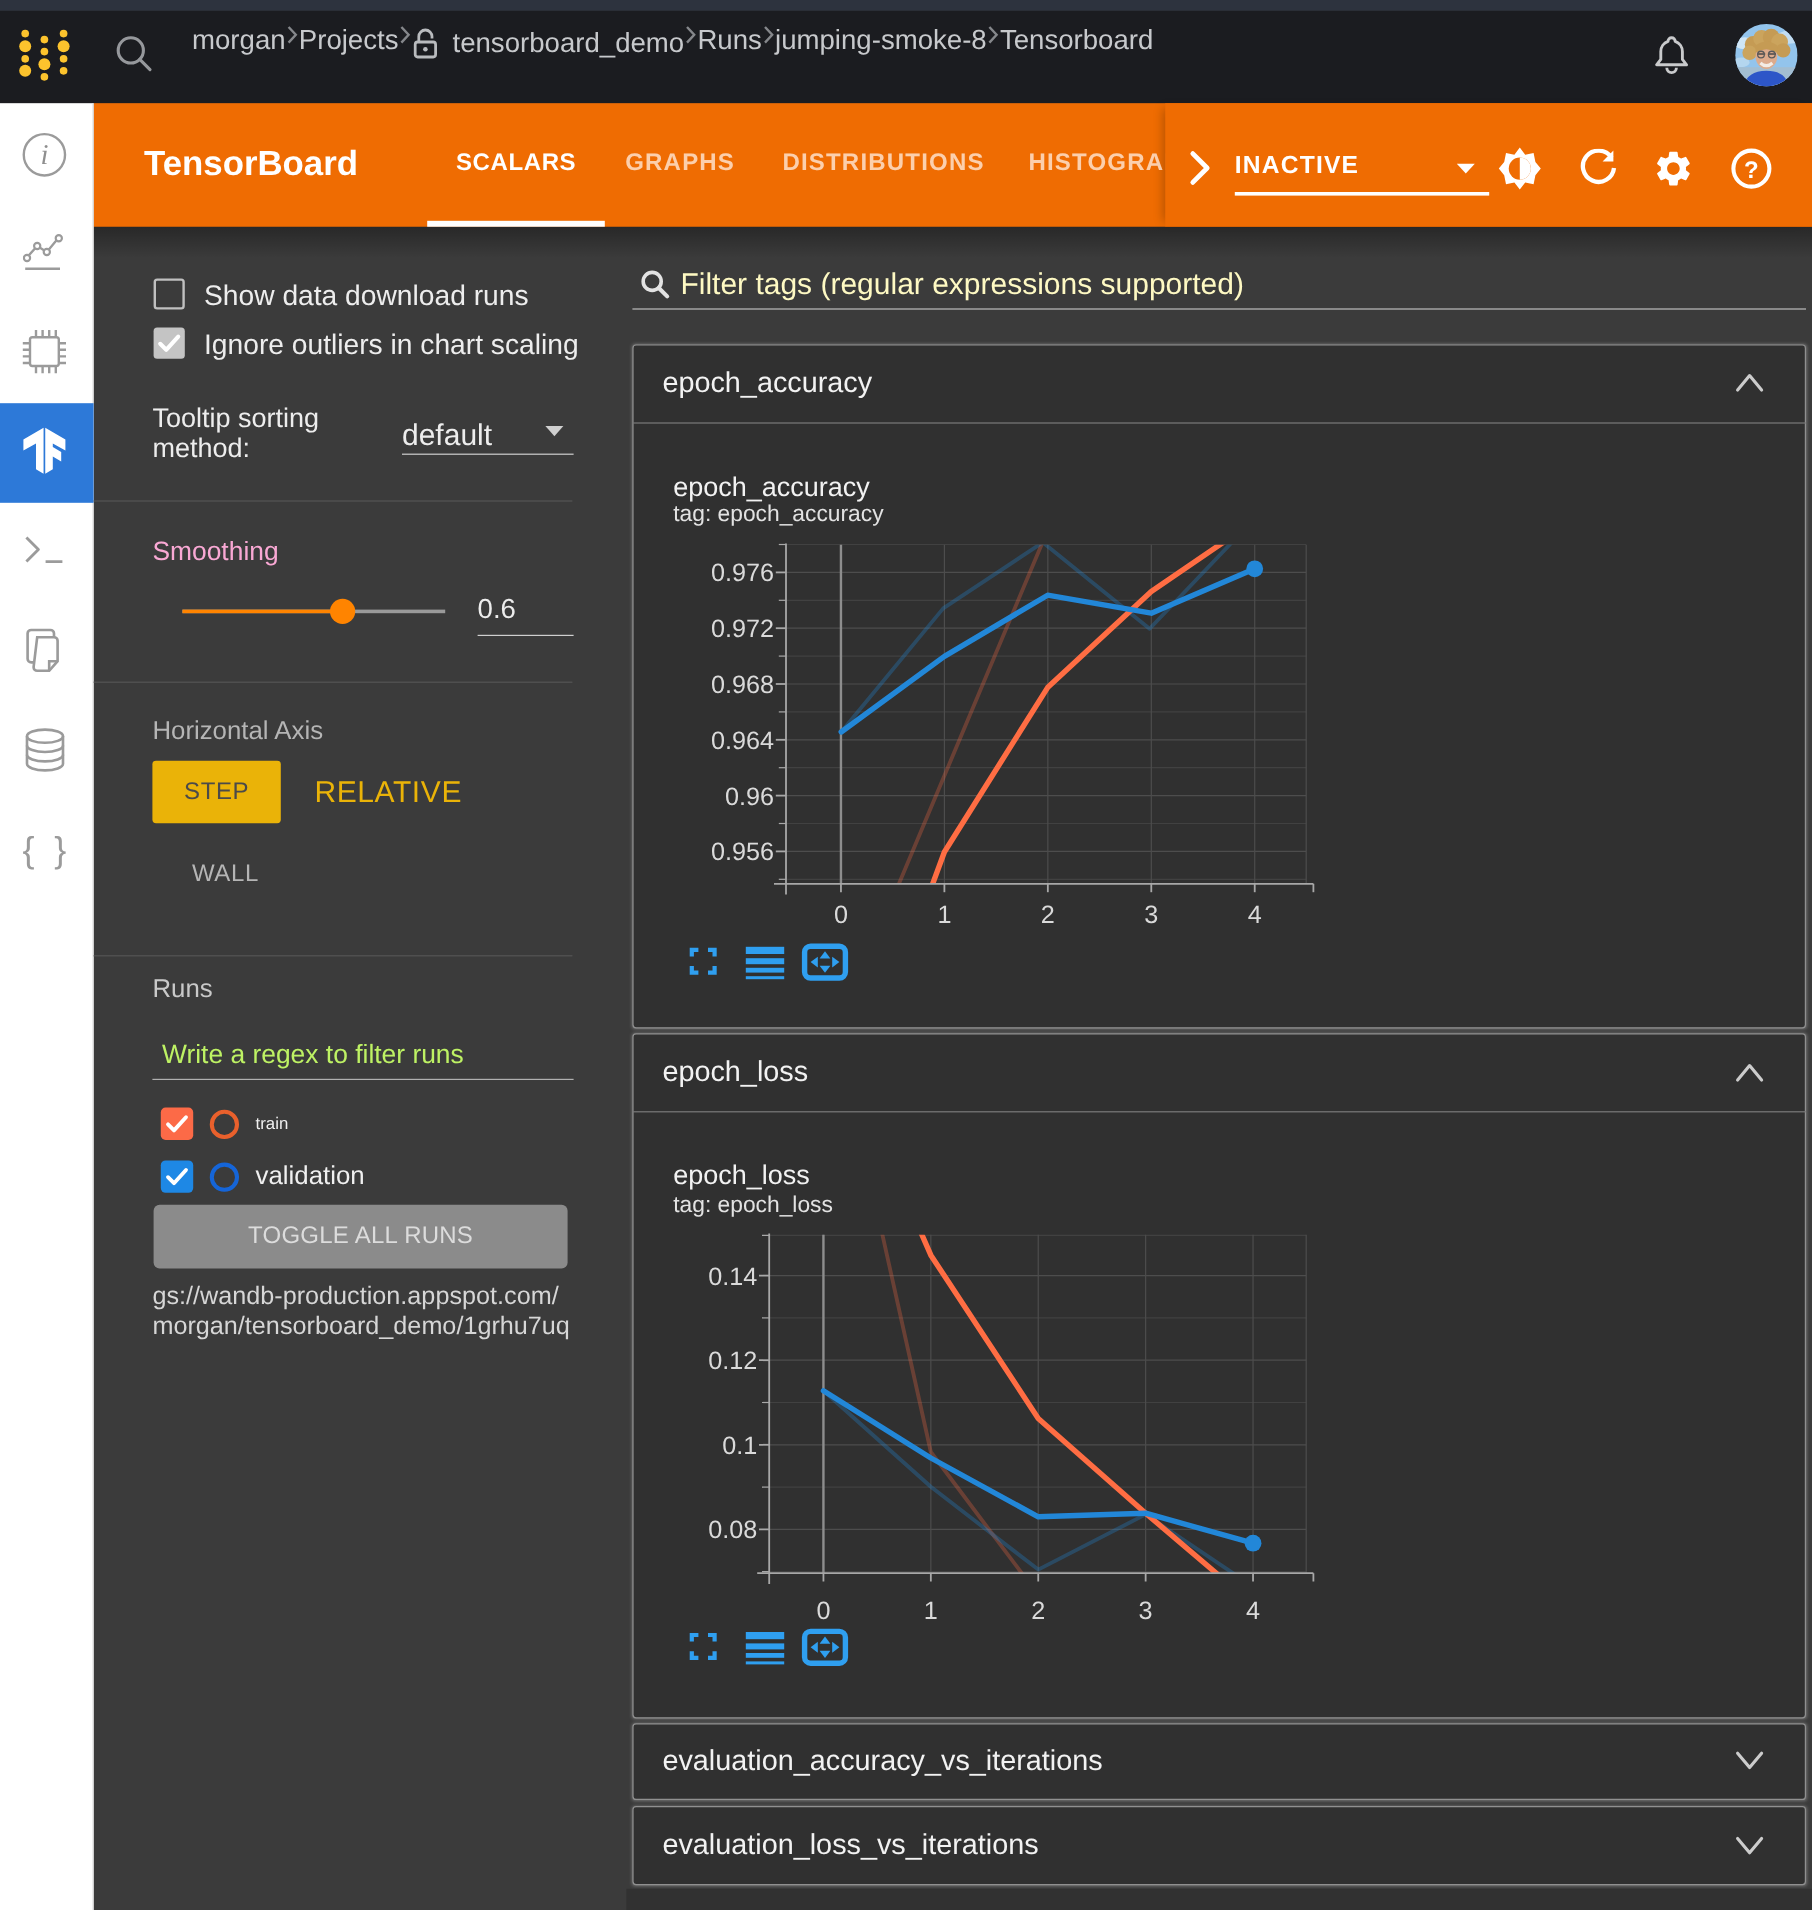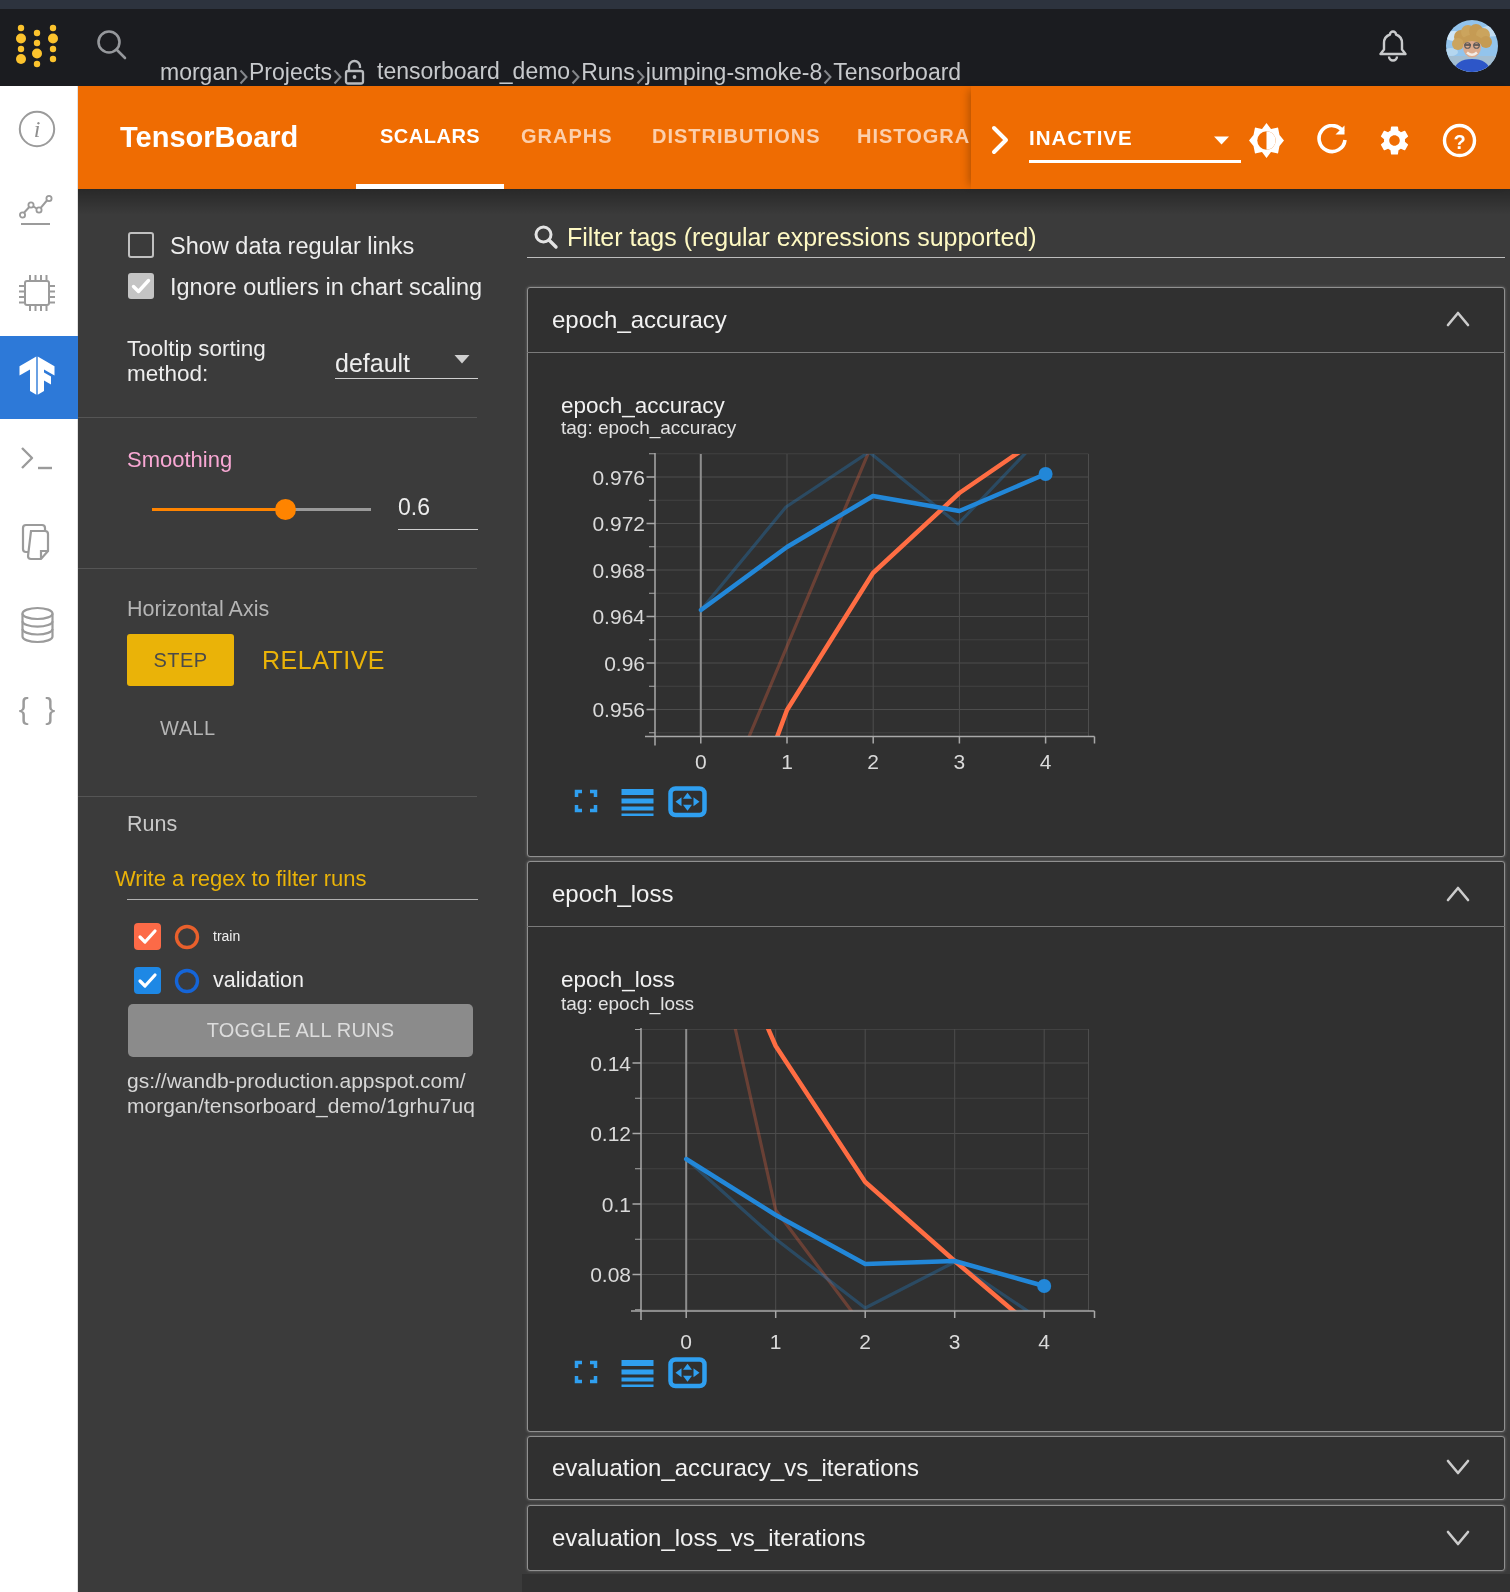--- a/index.html
+++ b/index.html
@@ -21,21 +21,21 @@
 <circle cx="40" cy="8" r="3.2"></circle>
       <circle cx="40" cy="18.5" r="5"></circle>
       <circle cx="40" cy="29" r="3.2"></circle>
       <circle cx="40" cy="39" r="3.2"></circle>
 </g>
   </svg>
 <svg style="position:absolute;left:94px;top:27px" width="36" height="36" viewBox="0 0 36 36">
 <circle cx="15" cy="15" r="10.5" fill="none" stroke="#96989c" stroke-width="2.6"></circle>
 <line x1="22.5" y1="22.5" x2="31" y2="31" stroke="#96989c" stroke-width="2.6" stroke-linecap="round"></line>
   </svg>
-<div class="abs" style="left:160px;top:9px;height:77px;display:flex;align-items:flex-end;column-gap:0;color:#c7c9cc;font-size:23px">
+<div class="abs" style="left:160px;top:20px;height:77px;display:flex;align-items:flex-start;column-gap:0;color:#c7c9cc;font-size:23px">
 <span>morgan</span>
     <svg width="11" height="18" viewBox="0 0 11 18">
       <path d="M 2.5 2.5 L 8.5 9 L 2.5 15.5" fill="none" stroke="#85878b" stroke-width="2"></path>
     </svg>
     <span>Projects</span>
     <svg width="11" height="18" viewBox="0 0 11 18">
       <path d="M 2.5 2.5 L 8.5 9 L 2.5 15.5" fill="none" stroke="#85878b" stroke-width="2"></path>
     </svg>
 <span style="display:flex;align-items:center;gap:10px">
       <svg width="24" height="27" viewBox="0 0 24 27" style="margin-top:3px">
@@ -168,21 +168,21 @@
 <g fill="none" stroke="#9b9b9b" stroke-width="2.2">
 <ellipse cx="18.5" cy="7.5" rx="15" ry="5.5"></ellipse>
 <path d="M 3.5 7.5 V 30.5 c 0 3 6.7 5.5 15 5.5 s 15 -2.5 15 -5.5 V 7.5"></path>
 <path d="M 3.5 15.2 c 0 3 6.7 5.5 15 5.5 s 15 -2.5 15 -5.5"></path>
 <path d="M 3.5 23 c 0 3 6.7 5.5 15 5.5 s 15 -2.5 15 -5.5"></path>
 </g>
   </svg>
 <div style="position:absolute;left:14px;top:688px;width:50px;height:42px;color:#9b9b9b;font-size:30px;font-weight:400;text-align:center;line-height:42px;letter-spacing:4px">{&nbsp;}</div>
 
 <div class="abs" style="left:128px;top:232px;width:26px;height:26px;border:2.5px solid #c0c0c0;border-radius:3px"></div>
-<div class="abs" style="left:170px;top:233px;height:26px;line-height:26px;color:#ededed;font-size:23.5px;white-space:nowrap">Show data regular links</div>
+<div class="abs" style="left:170px;top:233px;height:26px;line-height:26px;color:#ededed;font-size:23.5px;white-space:nowrap">Show data download runs</div>
 <div class="abs" style="left:128px;top:273px;width:26px;height:26px;background:#c4c4c4;border-radius:3px"><svg width="26" height="26" viewBox="0 0 26 26">
       <path d="M 5.5 13.5 L 10.5 18.5 L 20.5 7.5" fill="none" stroke="#fff" stroke-width="3.4" stroke-linecap="round" stroke-linejoin="round"></path>
     </svg></div>
 <div class="abs" style="left:170px;top:274px;height:26px;line-height:26px;color:#ededed;font-size:23.5px;white-space:nowrap">Ignore outliers in chart scaling</div>
 
 <div class="abs" style="left:127px;top:337px;color:#ededed;font-size:22.5px;line-height:24.5px">Tooltip sorting<br>method:</div>
 <div class="abs" style="left:335px;top:349px;color:#ededed;font-size:25px">default</div>
 <svg class="abs" style="left:452px;top:353px" width="20" height="12" viewBox="0 0 20 12">
     <path d="M 2.5 2 L 10 10.5 L 17.5 2 Z" fill="#cfcfcf"></path>
   </svg>
@@ -200,21 +200,21 @@
 <div class="abs" style="left:78px;top:568px;width:399px;height:1px;background:#555555"></div>
 
 <div class="abs" style="left:127px;top:597px;color:#b5b5b5;font-size:21.5px">Horizontal Axis</div>
 <div class="abs" style="left:127px;top:634px;width:107px;height:52px;background:#eab308;border-radius:3px;color:#4a4a4a;font-size:20px;letter-spacing:0.5px;display:flex;align-items:center;justify-content:center">STEP</div>
 <div class="abs" style="left:262px;top:634px;height:52px;line-height:52px;color:#eab308;font-size:25px;letter-spacing:0.5px">RELATIVE</div>
 <div class="abs" style="left:160px;top:702px;height:52px;line-height:52px;color:#b5b5b5;font-size:20px;letter-spacing:0.5px">WALL</div>
 
 <div class="abs" style="left:78px;top:796px;width:399px;height:1px;background:#555555"></div>
 
 <div class="abs" style="left:127px;top:812px;color:#c9c9c9;font-size:21.5px">Runs</div>
-<div class="abs" style="left:115px;top:866px;color:#eab308;font-size:22px">Write a regex to filter runs</div>
+<div class="abs" style="left:135px;top:866px;color:#bef264;font-size:22px">Write a regex to filter runs</div>
 <div class="abs" style="left:127px;top:899px;width:351px;height:1px;background:#b0b0b0"></div>
 
 <div class="abs" style="left:134px;top:923px;width:27px;height:27px;background:#fc6a47;border-radius:4px"><svg width="27" height="27" viewBox="0 0 27 27">
       <path d="M 6 14 L 11 19 L 21 8" fill="none" stroke="#fff" stroke-width="3.2" stroke-linecap="round" stroke-linejoin="round"></path>
     </svg></div>
 <svg class="abs" style="left:174px;top:924px" width="26" height="26" viewBox="0 0 26 26">
     <circle cx="13" cy="13" r="10.5" fill="none" stroke="#e9602c" stroke-width="3.4"></circle>
   </svg>
 <div class="abs" style="left:213px;top:923px;height:27px;line-height:27px;color:#f0f0f0;font-size:14px">train</div>
 

